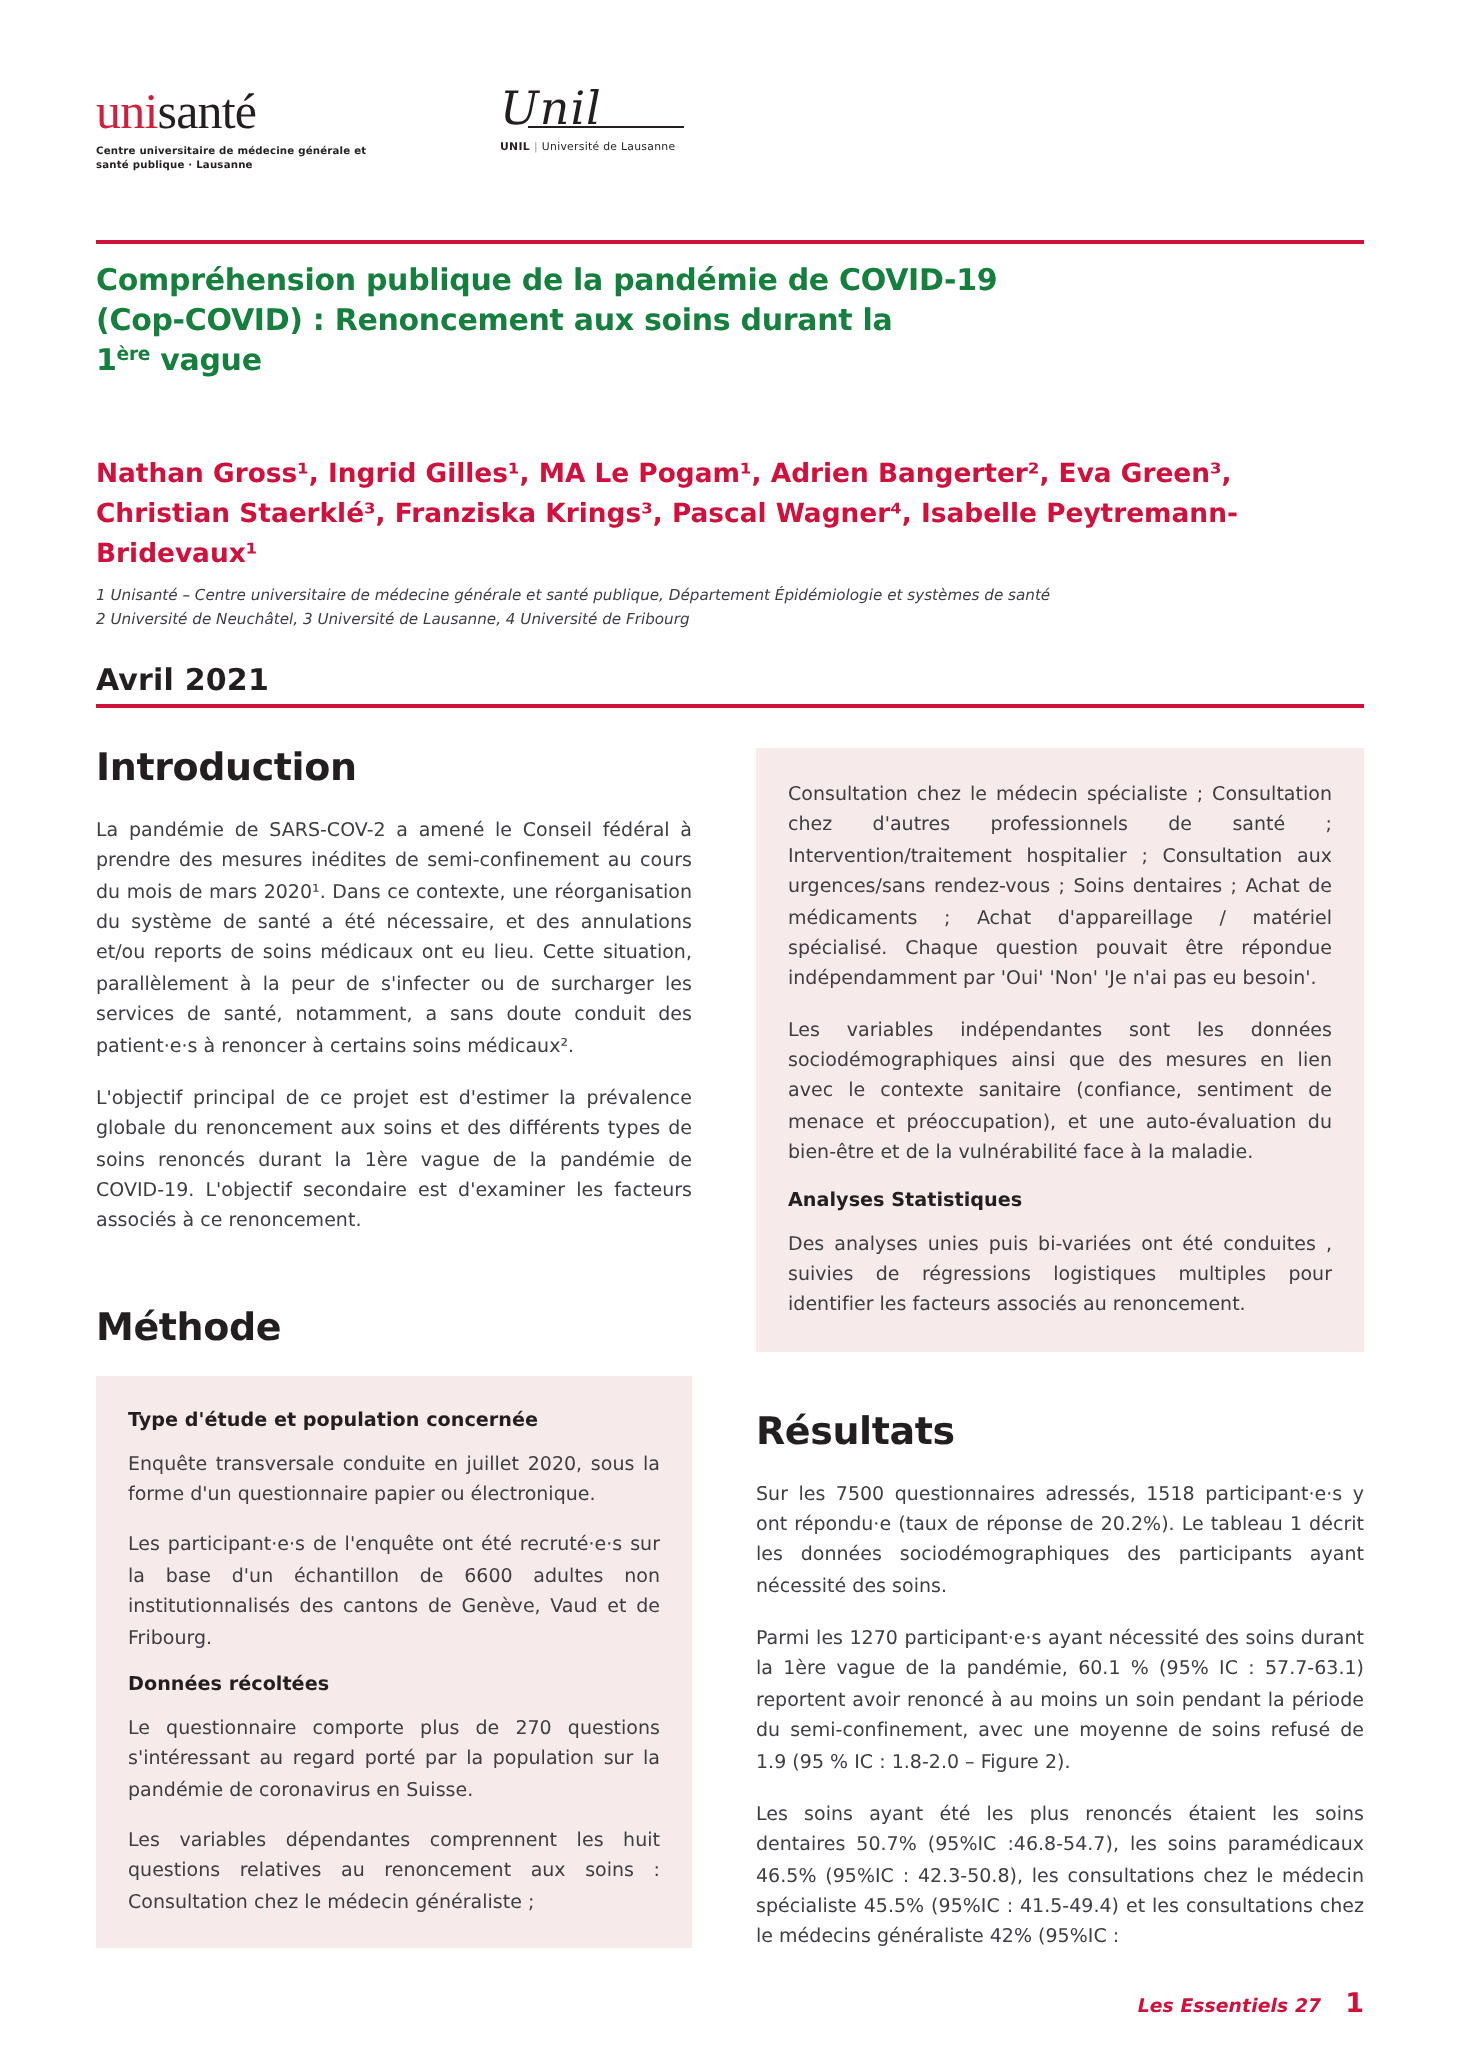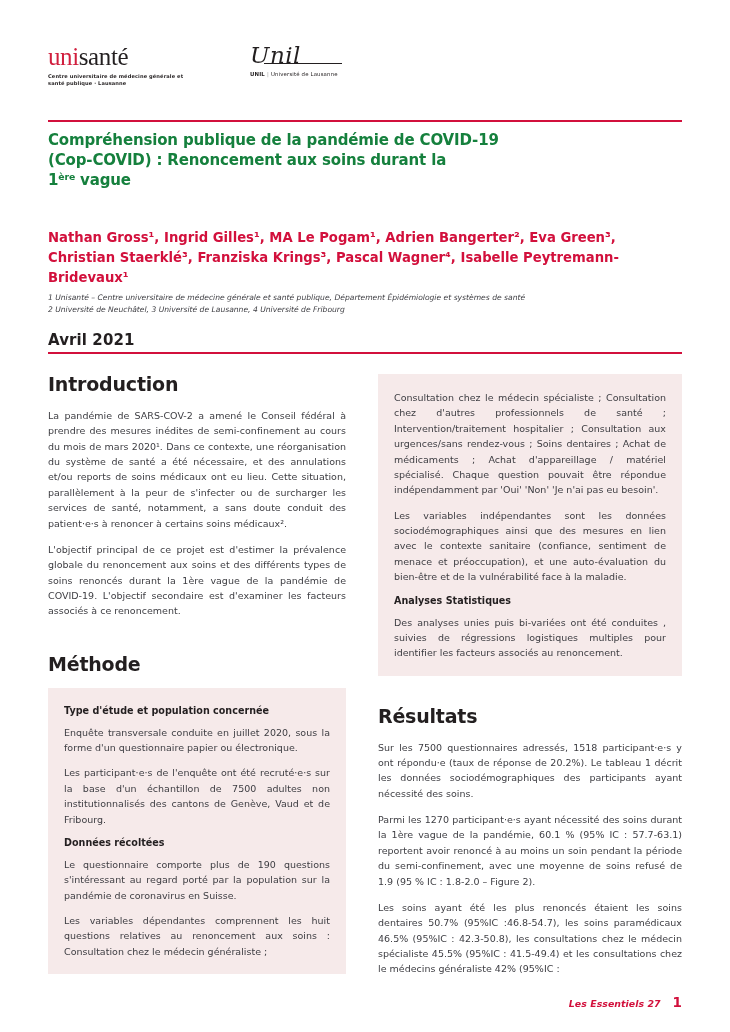--- a/index.html
+++ b/index.html
@@ -271,23 +271,23 @@
     <p class="body">La pandémie de SARS-COV-2 a amené le Conseil fédéral à prendre des mesures inédites de semi-confinement au cours du mois de mars 2020¹. Dans ce contexte, une réorganisation du système de santé a été nécessaire, et des annulations et/ou reports de soins médicaux ont eu lieu. Cette situation, parallèlement à la peur de s'infecter ou de surcharger les services de santé, notamment, a sans doute conduit des patient·e·s à renoncer à certains soins médicaux².</p>
     <p class="body">L'objectif principal de ce projet est d'estimer la prévalence globale du renoncement aux soins et des différents types de soins renoncés durant la 1ère vague de la pandémie de COVID-19. L'objectif secondaire est d'examiner les facteurs associés à ce renoncement.</p>
 
     <div class="spacer-22"></div>
 
     <h2 class="section">Méthode</h2>
 
     <div class="pinkbox">
       <h3 class="tight">Type d'étude et population concernée</h3>
       <p class="body">Enquête transversale conduite en juillet 2020, sous la forme d'un questionnaire papier ou électronique.</p>
-      <p class="body">Les participant·e·s de l'enquête ont été recruté·e·s sur la base d'un échantillon de 7500 adultes non institutionnalisés des cantons de Genève, Vaud et de Fribourg.</p>
+      <p class="body">Les participant·e·s de l'enquête ont été recruté·e·s sur la base d'un échantillon de 6600 adultes non institutionnalisés des cantons de Genève, Vaud et de Fribourg.</p>
       <h3>Données récoltées</h3>
-      <p class="body">Le questionnaire comporte plus de 190 questions s'intéressant au regard porté par la population sur la pandémie de coronavirus en Suisse.</p>
+      <p class="body">Le questionnaire comporte plus de 270 questions s'intéressant au regard porté par la population sur la pandémie de coronavirus en Suisse.</p>
       <p class="body">Les variables dépendantes comprennent les huit questions relatives au renoncement aux soins : Consultation chez le médecin généraliste ;</p>
     </div>
   </div>
 
   <div class="col-right">
     <div class="pinkbox">
       <p class="body">Consultation chez le médecin spécialiste ; Consultation chez d'autres professionnels de santé ; Intervention/traitement hospitalier ; Consultation aux urgences/sans rendez-vous ; Soins dentaires ; Achat de médicaments ; Achat d'appareillage / matériel spécialisé. Chaque question pouvait être répondue indépendamment par 'Oui' 'Non' 'Je n'ai pas eu besoin'.</p>
       <p class="body">Les variables indépendantes sont les données sociodémographiques ainsi que des mesures en lien avec le contexte sanitaire (confiance, sentiment de menace et préoccupation), et une auto-évaluation du bien-être et de la vulnérabilité face à la maladie.</p>
       <h3>Analyses Statistiques</h3>
       <p class="body">Des analyses unies puis bi-variées ont été conduites , suivies de régressions logistiques multiples pour identifier les facteurs associés au renoncement.</p>

